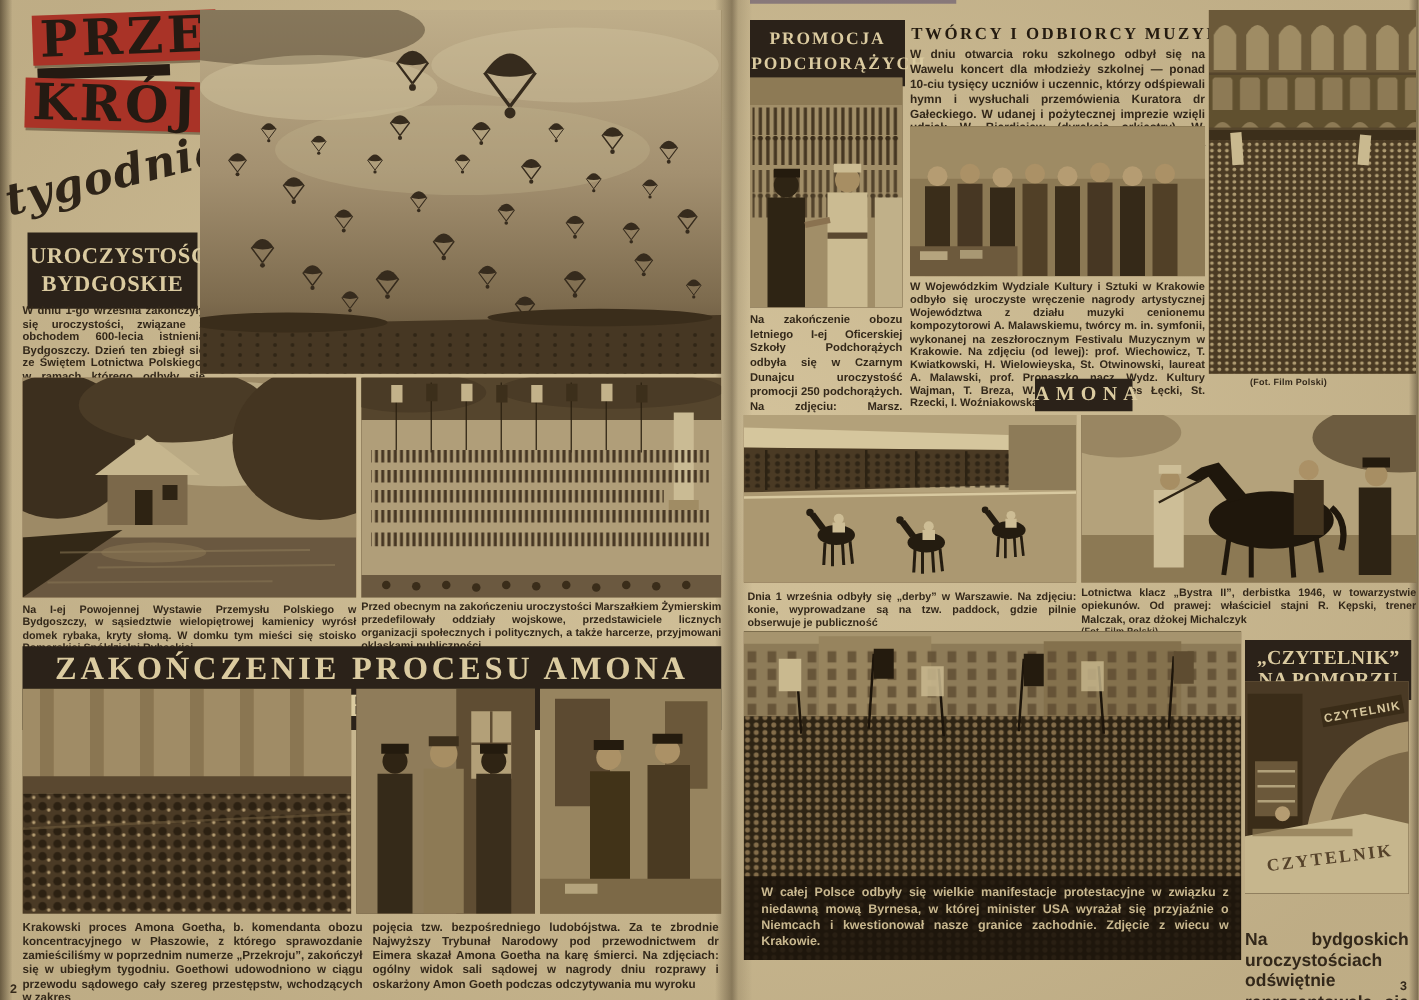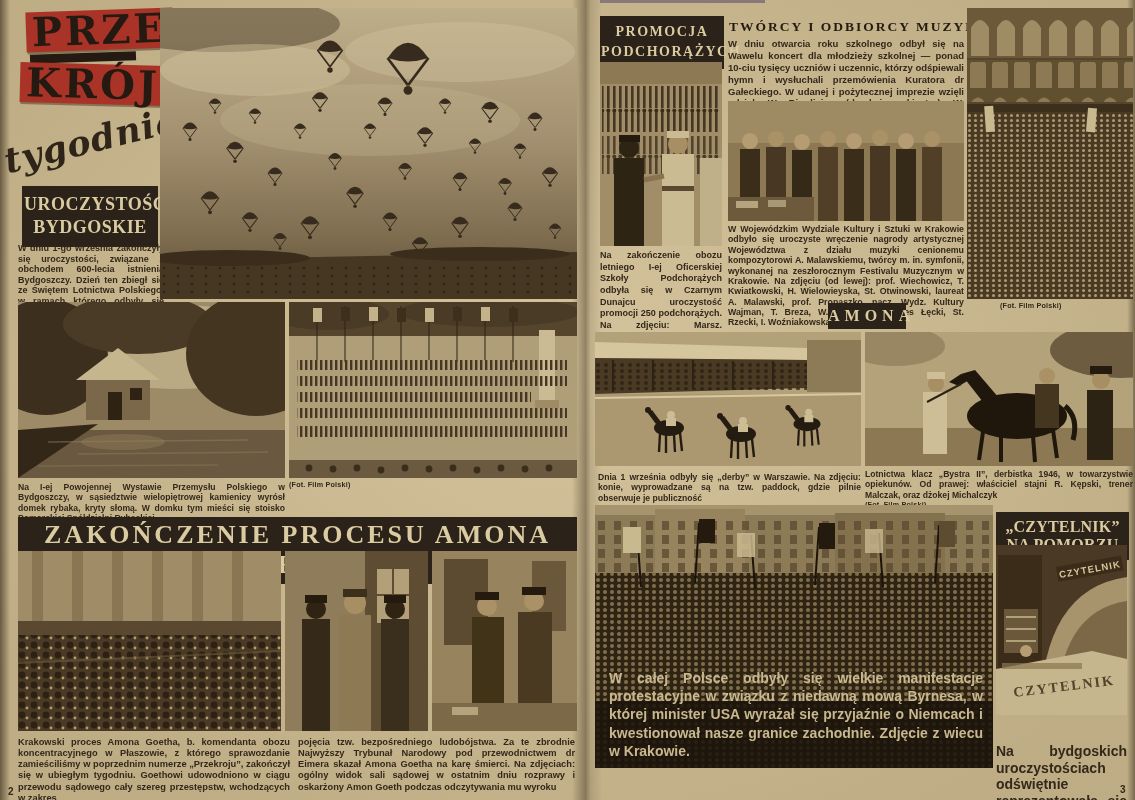--- a/index.html
+++ b/index.html
@@ -45,21 +45,21 @@
 
   .promocja-box{left:600px;top:16px;width:122px;padding:6px 1px;font-size:14px;line-height:1.45;letter-spacing:1.5px;}
   .tworcy-head{position:absolute;left:729px;top:19px;display:flex;align-items:center;gap:5px;}
   .tworcy-head .txt{font-family:"Liberation Serif",serif;font-weight:bold;font-size:13.5px;
     letter-spacing:2px;color:#241b10;white-space:nowrap;}
   .redblock{width:13px;height:14px;background:#a93327;}
   .derby-box{left:828px;top:303px;width:78px;padding:4px 0;font-size:16px;letter-spacing:5px;}
   .czy-box{left:996px;top:512px;width:131px;padding:6px 1px;font-size:16px;letter-spacing:.2px;}
 
   .overlay-cap{position:absolute;left:14px;right:10px;bottom:8px;color:#c9b88f;
-    font-size:14px;line-height:1.3;font-weight:bold;text-align:justify;}
+    font-size:10px;line-height:1.3;font-weight:bold;text-align:justify;}
   .pagenum{position:absolute;font-size:10px;font-weight:bold;color:#33281a;}
 </style>
 </head>
 <body>
 
 <div id="canvas">
   <div class="edge-left"></div>
   <div class="edge-right"></div>
   <div class="gutter"></div>
   <div class="top-strip"></div>
@@ -208,20 +208,21 @@
           <circle cx="188" cy="168" r="3.4"></circle>
           <circle cx="212" cy="166" r="3.4"></circle>
         <circle cx="236" cy="167" r="3.4"></circle>
           <circle cx="260" cy="166" r="3.4"></circle>
       </g>
     </svg>
   </div>
 
   <div class="cap" style="left:18px;top:482px;width:267px;">Na I-ej Powojennej Wystawie Przemysłu Polskiego w Bydgoszczy, w sąsiedztwie wielopiętrowej kamienicy wyrósł domek rybaka, kryty słomą. W domku tym mieści się stoisko Pomorskiej Spółdzielni Rybackiej</div>
   <div class="cap" style="left:289px;top:480px;width:288px;">
+    <span>Przed obecnym na zakończeniu uroczystości Marszałkiem Żymierskim przedefilowały oddziały wojskowe, przedstawiciele licznych organizacji społecznych i politycznych, a także harcerze, przyjmowani oklaskami publiczności</span>
     <span class="credit">(Fot. Film Polski)</span>
   </div>
 
   <div class="blackbox goeth-banner">ZAKOŃCZENIE PROCESU AMONA GOETHA</div>
 
   <div class="photo" style="left:18px;top:551px;width:263px;height:180px;">
     <svg viewBox="0 0 263 180" preserveAspectRatio="none">
       <defs>
         <pattern id="heads1" width="12" height="10" patternUnits="userSpaceOnUse">
           <circle cx="4" cy="4" r="3.4" fill="#2c2112"></circle>
@@ -277,21 +278,21 @@
       <rect x="40" y="66" width="32" height="100" fill="#413318"></rect>
       <circle cx="102" cy="50" r="10" fill="#ab9166"></circle>
         <rect x="90" y="36" width="24" height="8" fill="#241b0e"></rect>
       <rect x="86" y="61" width="34" height="105" fill="#4a3a22"></rect>
       <rect x="0" y="152" width="145" height="28" fill="#7c6947"></rect>
       <rect x="20" y="156" width="26" height="8" fill="#c2b28a" opacity="0.8"></rect>
     </svg>
   </div>
 
   <div class="bodytext" style="left:18px;top:737px;width:272px;">Krakowski proces Amona Goetha, b. komendanta obozu koncentracyjnego w Płaszowie, z którego sprawozdanie zamieściliśmy w poprzednim numerze „Przekroju”, zakończył się w ubiegłym tygodniu. Goethowi udowodniono w ciągu przewodu sądowego cały szereg przestępstw, wchodzących w zakres</div>
-  <div class="bodytext" style="left:298px;top:737px;width:277px;">pojęcia tzw. bezpośredniego ludobójstwa. Za te zbrodnie Najwyższy Trybunał Narodowy pod przewodnictwem dr Eimera skazał Amona Goetha na karę śmierci. Na zdjęciach: ogólny widok sali sądowej w ostatnim dniu rozprawy i oskarżony Amon Goeth podczas odczytywania mu wyroku</div>
+  <div class="bodytext" style="left:298px;top:737px;width:277px;">pojęcia tzw. bezpośredniego ludobójstwa. Za te zbrodnie Najwyższy Trybunał Narodowy pod przewodnictwem dr Eimera skazał Amona Goetha na karę śmierci. Na zdjęciach: ogólny widok sali sądowej w nagrody dniu rozprawy i oskarżony Amon Goeth podczas odczytywania mu wyroku</div>
   <div class="pagenum" style="left:8px;top:786px;">2</div>
 
   <div class="blackbox promocja-box">PROMOCJA PODCHORĄŻYCH</div>
 
   <div class="photo" style="left:600px;top:62px;width:122px;height:184px;">
     <svg viewBox="0 0 122 184" preserveAspectRatio="none">
       <defs>
         <pattern id="p7bars" width="6" height="46" patternUnits="userSpaceOnUse">
           <rect x="1" y="4" width="2.6" height="42" fill="#453622"></rect>
           <circle cx="2.3" cy="2.5" r="2" fill="#3a2c1a"></circle>

